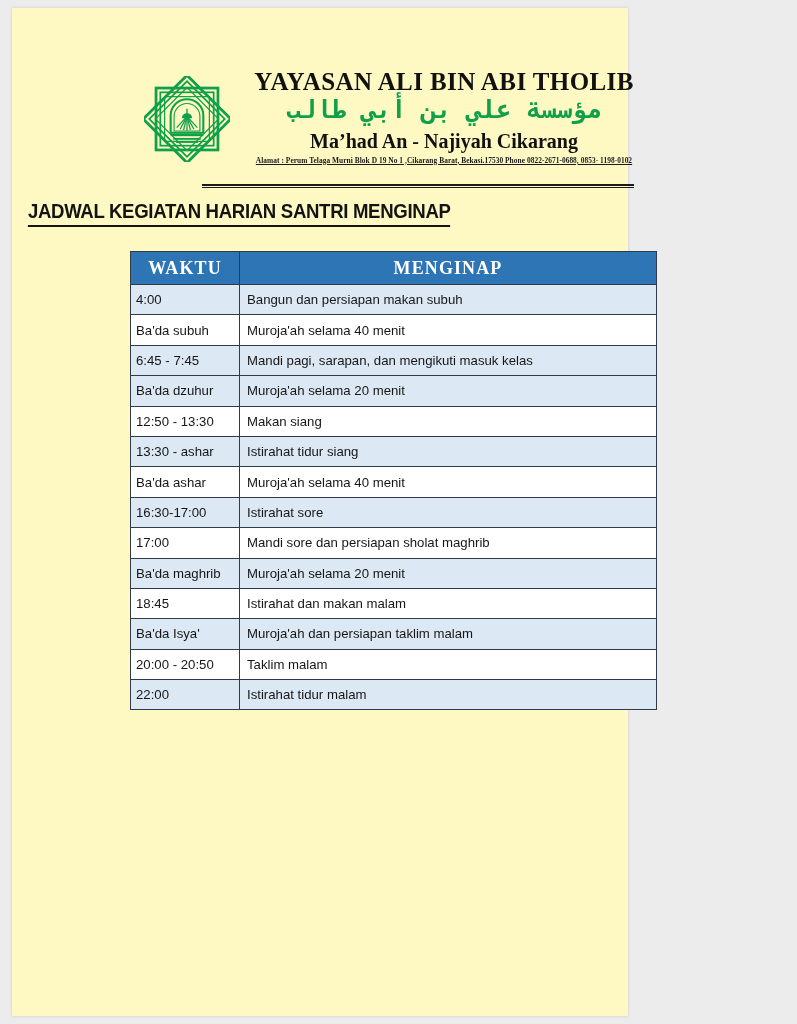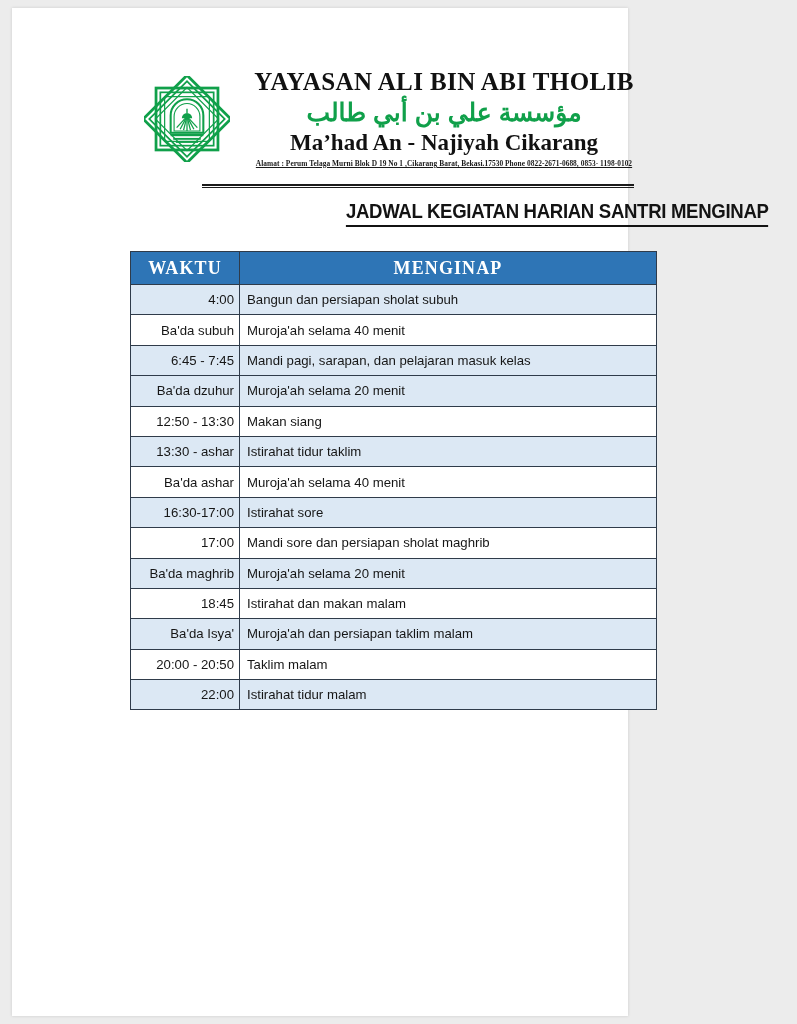--- a/index.html
+++ b/index.html
@@ -11,21 +11,21 @@
     font-family: "Liberation Sans", sans-serif;
     overflow: hidden;
   }
 
   #page {
     position: absolute;
     left: 12px;
     top: 8px;
     width: 616px;
     height: 1008px;
-    background: #ffffff;
+    background: #fef9c3;
     box-shadow: 0 0 3px rgba(0,0,0,0.14);
   }
 
   
   #letterhead {
     position: absolute;
     left: 0;
     top: 60px;
     width: 772px;
     height: 125px;
@@ -51,32 +51,32 @@
     font-family: "Liberation Serif", "DejaVu Serif", serif;
     font-size: 25px;
     font-weight: bold;
     letter-spacing: 0.4px;
     color: #111111;
     line-height: 1.12;
     white-space: nowrap;
   }
 
   .org-name-arabic {
-    font-family: Liberation Sans, sans-serif;
+    font-family: Liberation Mono, monospace;
     font-size: 25px;
     font-weight: bold;
     color: #10a04a;
     direction: rtl;
     line-height: 1.22;
     margin-top: 1px;
   }
 
   .org-branch {
     font-family: "Liberation Serif", "DejaVu Serif", serif;
-    font-size: 23px;
+    font-size: 20px;
     font-weight: bold;
     color: #111111;
     line-height: 1.15;
     margin-top: 2px;
     white-space: nowrap;
   }
 
   .org-address {
     font-family: "Liberation Serif", "DejaVu Serif", serif;
     font-size: 7.4px;
@@ -103,21 +103,21 @@
     background: #1b1b1b;
     margin-top: 1px;
   }
 
   
   #doc-title {
     position: absolute;
     left: 0;
     top: 192px;
     width: 772px;
-    text-align: right;
+    text-align: left;
   }
   #doc-title span {
     display: inline-block;
     font-family: "Liberation Sans Narrow", "Liberation Sans", sans-serif;
     font-size: 20px;
     font-weight: bold;
     letter-spacing: -0.35px;
     color: #131313;
     border-bottom: 2.2px solid #131313;
     padding-bottom: 2px;
@@ -158,21 +158,21 @@
   #schedule-table tbody td {
     height: 30.4px;
     font-family: "Liberation Sans", sans-serif;
     font-size: 13.2px;
     color: #161616;
     padding: 0 5px;
     vertical-align: middle;
   }
 
   #schedule-table tbody td.time-cell {
-    text-align: right;
+    text-align: left;
   }
   #schedule-table tbody td.activity-cell {
     text-align: left;
     padding-left: 7px;
   }
 
   #schedule-table tbody tr.row-shaded td { background: #dce8f4; }
   #schedule-table tbody tr.row-plain  td { background: #ffffff; }
 </style>
 </head>
@@ -242,41 +242,41 @@
     </colgroup>
     <thead>
       <tr>
         <th>WAKTU</th>
         <th>MENGINAP</th>
       </tr>
     </thead>
     <tbody id="schedule-body">
         <tr class="row-shaded">
           <td class="time-cell">4:00</td>
-          <td class="activity-cell">Bangun dan persiapan sholat subuh</td>
+          <td class="activity-cell">Bangun dan persiapan makan subuh</td>
         </tr>
         <tr class="row-plain">
           <td class="time-cell">Ba'da subuh</td>
           <td class="activity-cell">Muroja'ah selama 40 menit</td>
         </tr>
         <tr class="row-shaded">
           <td class="time-cell">6:45 - 7:45</td>
-          <td class="activity-cell">Mandi pagi, sarapan, dan pelajaran masuk kelas</td>
+          <td class="activity-cell">Mandi pagi, sarapan, dan mengikuti masuk kelas</td>
         </tr>
         <tr class="row-shaded">
           <td class="time-cell">Ba'da dzuhur</td>
           <td class="activity-cell">Muroja'ah selama 20 menit</td>
         </tr>
         <tr class="row-plain">
           <td class="time-cell">12:50 - 13:30</td>
           <td class="activity-cell">Makan siang</td>
         </tr>
         <tr class="row-shaded">
           <td class="time-cell">13:30 - ashar</td>
-          <td class="activity-cell">Istirahat tidur taklim</td>
+          <td class="activity-cell">Istirahat tidur siang</td>
         </tr>
         <tr class="row-plain">
           <td class="time-cell">Ba'da ashar</td>
           <td class="activity-cell">Muroja'ah selama 40 menit</td>
         </tr>
         <tr class="row-shaded">
           <td class="time-cell">16:30-17:00</td>
           <td class="activity-cell">Istirahat sore</td>
         </tr>
         <tr class="row-plain">

